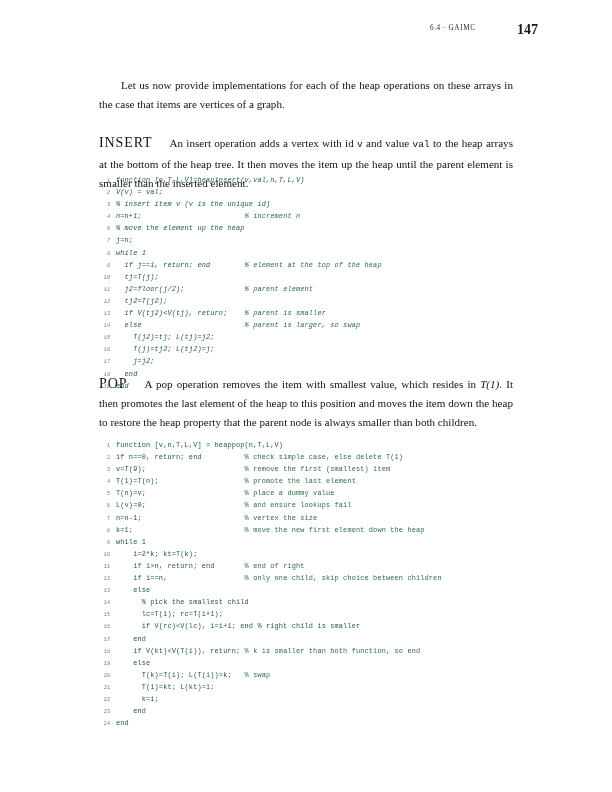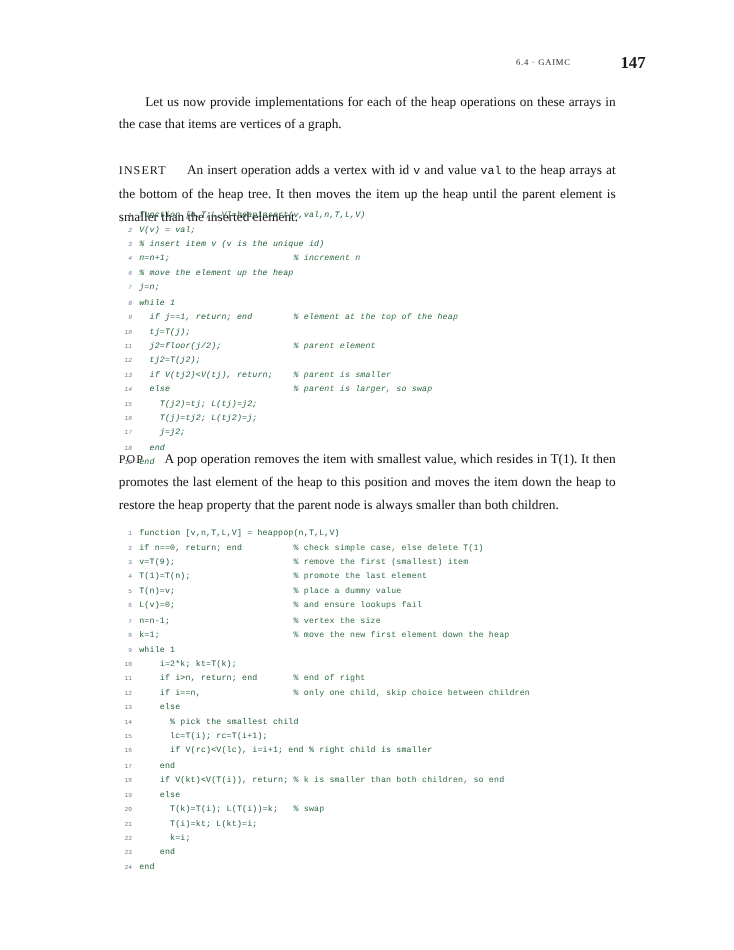--- a/index.html
+++ b/index.html
@@ -18,21 +18,21 @@
   .page {
     position: absolute;
     left: 0; top: 0;
     width: 612px;
     height: 792px;
   }
   
   .header {
     position: absolute;
     left: 0;
-    top: 48px;
+    top: 24px;
     width: 580px;
     height: 14px;
   }
   .header-section {
     position: absolute;
     left: 430px;
     top: 0;
     font-size: 7.2px;
     letter-spacing: 0.6px;
     font-variant: small-caps;
@@ -60,32 +60,33 @@
     line-height: 19.2px;
     text-align: justify;
     color: #15120f;
   }
   p.first {
     text-indent: 22px;
   }
   .smallcaps {
     font-variant: small-caps;
     letter-spacing: 0.9px;
-    font-size: 10px;
+    font-size: 14px;
   }
   .lead-gap {
     display: inline-block;
     width: 17px;
   }
   .mono-inline {
     font-family: "Liberation Mono", monospace;
     font-size: 9.6px;
   }
   .math-italic {
     font-family: "Liberation Serif", serif;
+    font-style: italic;
   }
   
   .listing {
     position: absolute;
     left: 99px;
     width: 420px;
   }
   #listing-insert { top: 176px; font-style: italic; }
   #listing-pop    { top: 441px; }
 
@@ -173,21 +174,21 @@
       <div class="code-row"><span class="ln">8</span><span class="code"><span>k=1;                          </span><span class="cmt">% move the new first element down the heap</span></span></div>
       <div class="code-row"><span class="ln">9</span><span class="code">while 1</span></div>
       <div class="code-row"><span class="ln">10</span><span class="code">    i=2*k; kt=T(k);</span></div>
       <div class="code-row"><span class="ln">11</span><span class="code"><span>    if i&gt;n, return; end       </span><span class="cmt">% end of right</span></span></div>
       <div class="code-row"><span class="ln">12</span><span class="code"><span>    if i==n,                  </span><span class="cmt">% only one child, skip choice between children</span></span></div>
       <div class="code-row"><span class="ln">13</span><span class="code">    else</span></div>
       <div class="code-row"><span class="ln">14</span><span class="code">      % pick the smallest child</span></div>
       <div class="code-row"><span class="ln">15</span><span class="code">      lc=T(i); rc=T(i+1);</span></div>
       <div class="code-row"><span class="ln">16</span><span class="code">      if V(rc)&lt;V(lc), i=i+1; end % right child is smaller</span></div>
       <div class="code-row"><span class="ln">17</span><span class="code">    end</span></div>
-      <div class="code-row"><span class="ln">18</span><span class="code"><span>    if V(kt)&lt;V(T(i)), return; </span><span class="cmt">% k is smaller than both children, so end</span></span></div>
+      <div class="code-row"><span class="ln">18</span><span class="code"><span>    if V(kt)&lt;V(T(i)), return; </span><span class="cmt">% k is smaller than both function, so end</span></span></div>
       <div class="code-row"><span class="ln">19</span><span class="code">    else</span></div>
       <div class="code-row"><span class="ln">20</span><span class="code"><span>      T(k)=T(i); L(T(i))=k;   </span><span class="cmt">% swap</span></span></div>
       <div class="code-row"><span class="ln">21</span><span class="code">      T(i)=kt; L(kt)=i;</span></div>
       <div class="code-row"><span class="ln">22</span><span class="code">      k=i;</span></div>
       <div class="code-row"><span class="ln">23</span><span class="code">    end</span></div>
       <div class="code-row"><span class="ln">24</span><span class="code">end</span></div>
     </div>
 
 </div>
 

